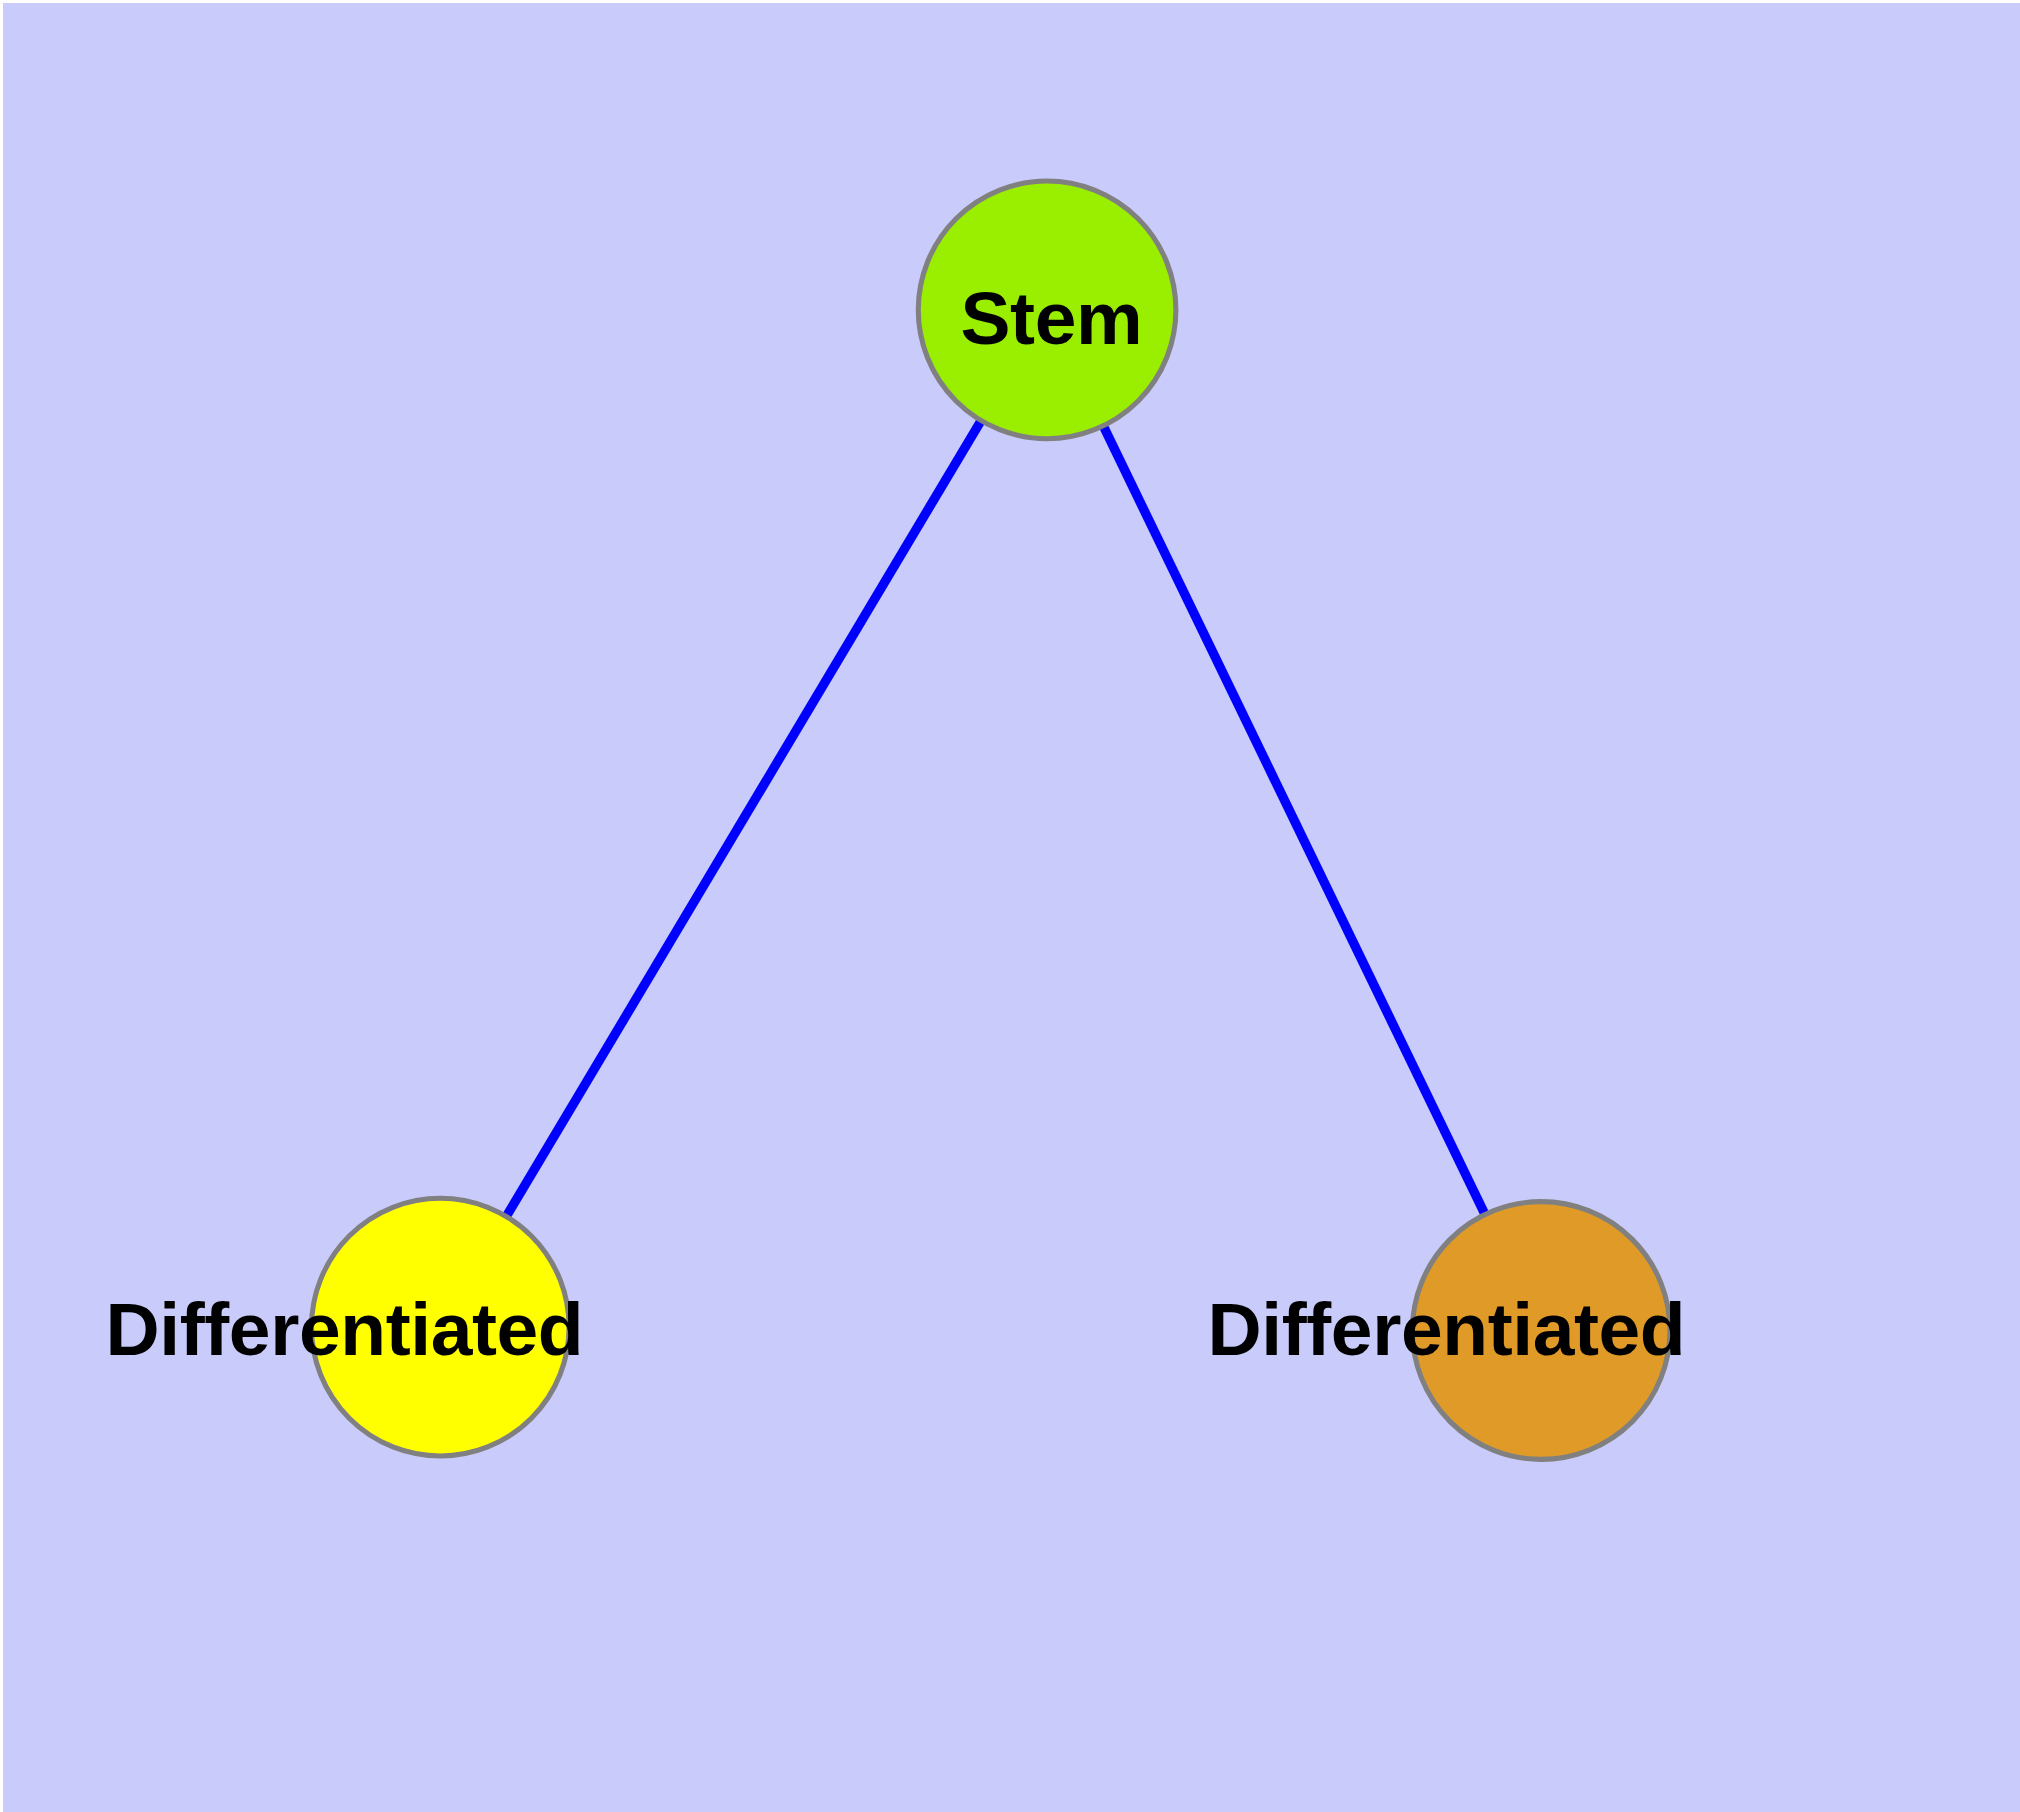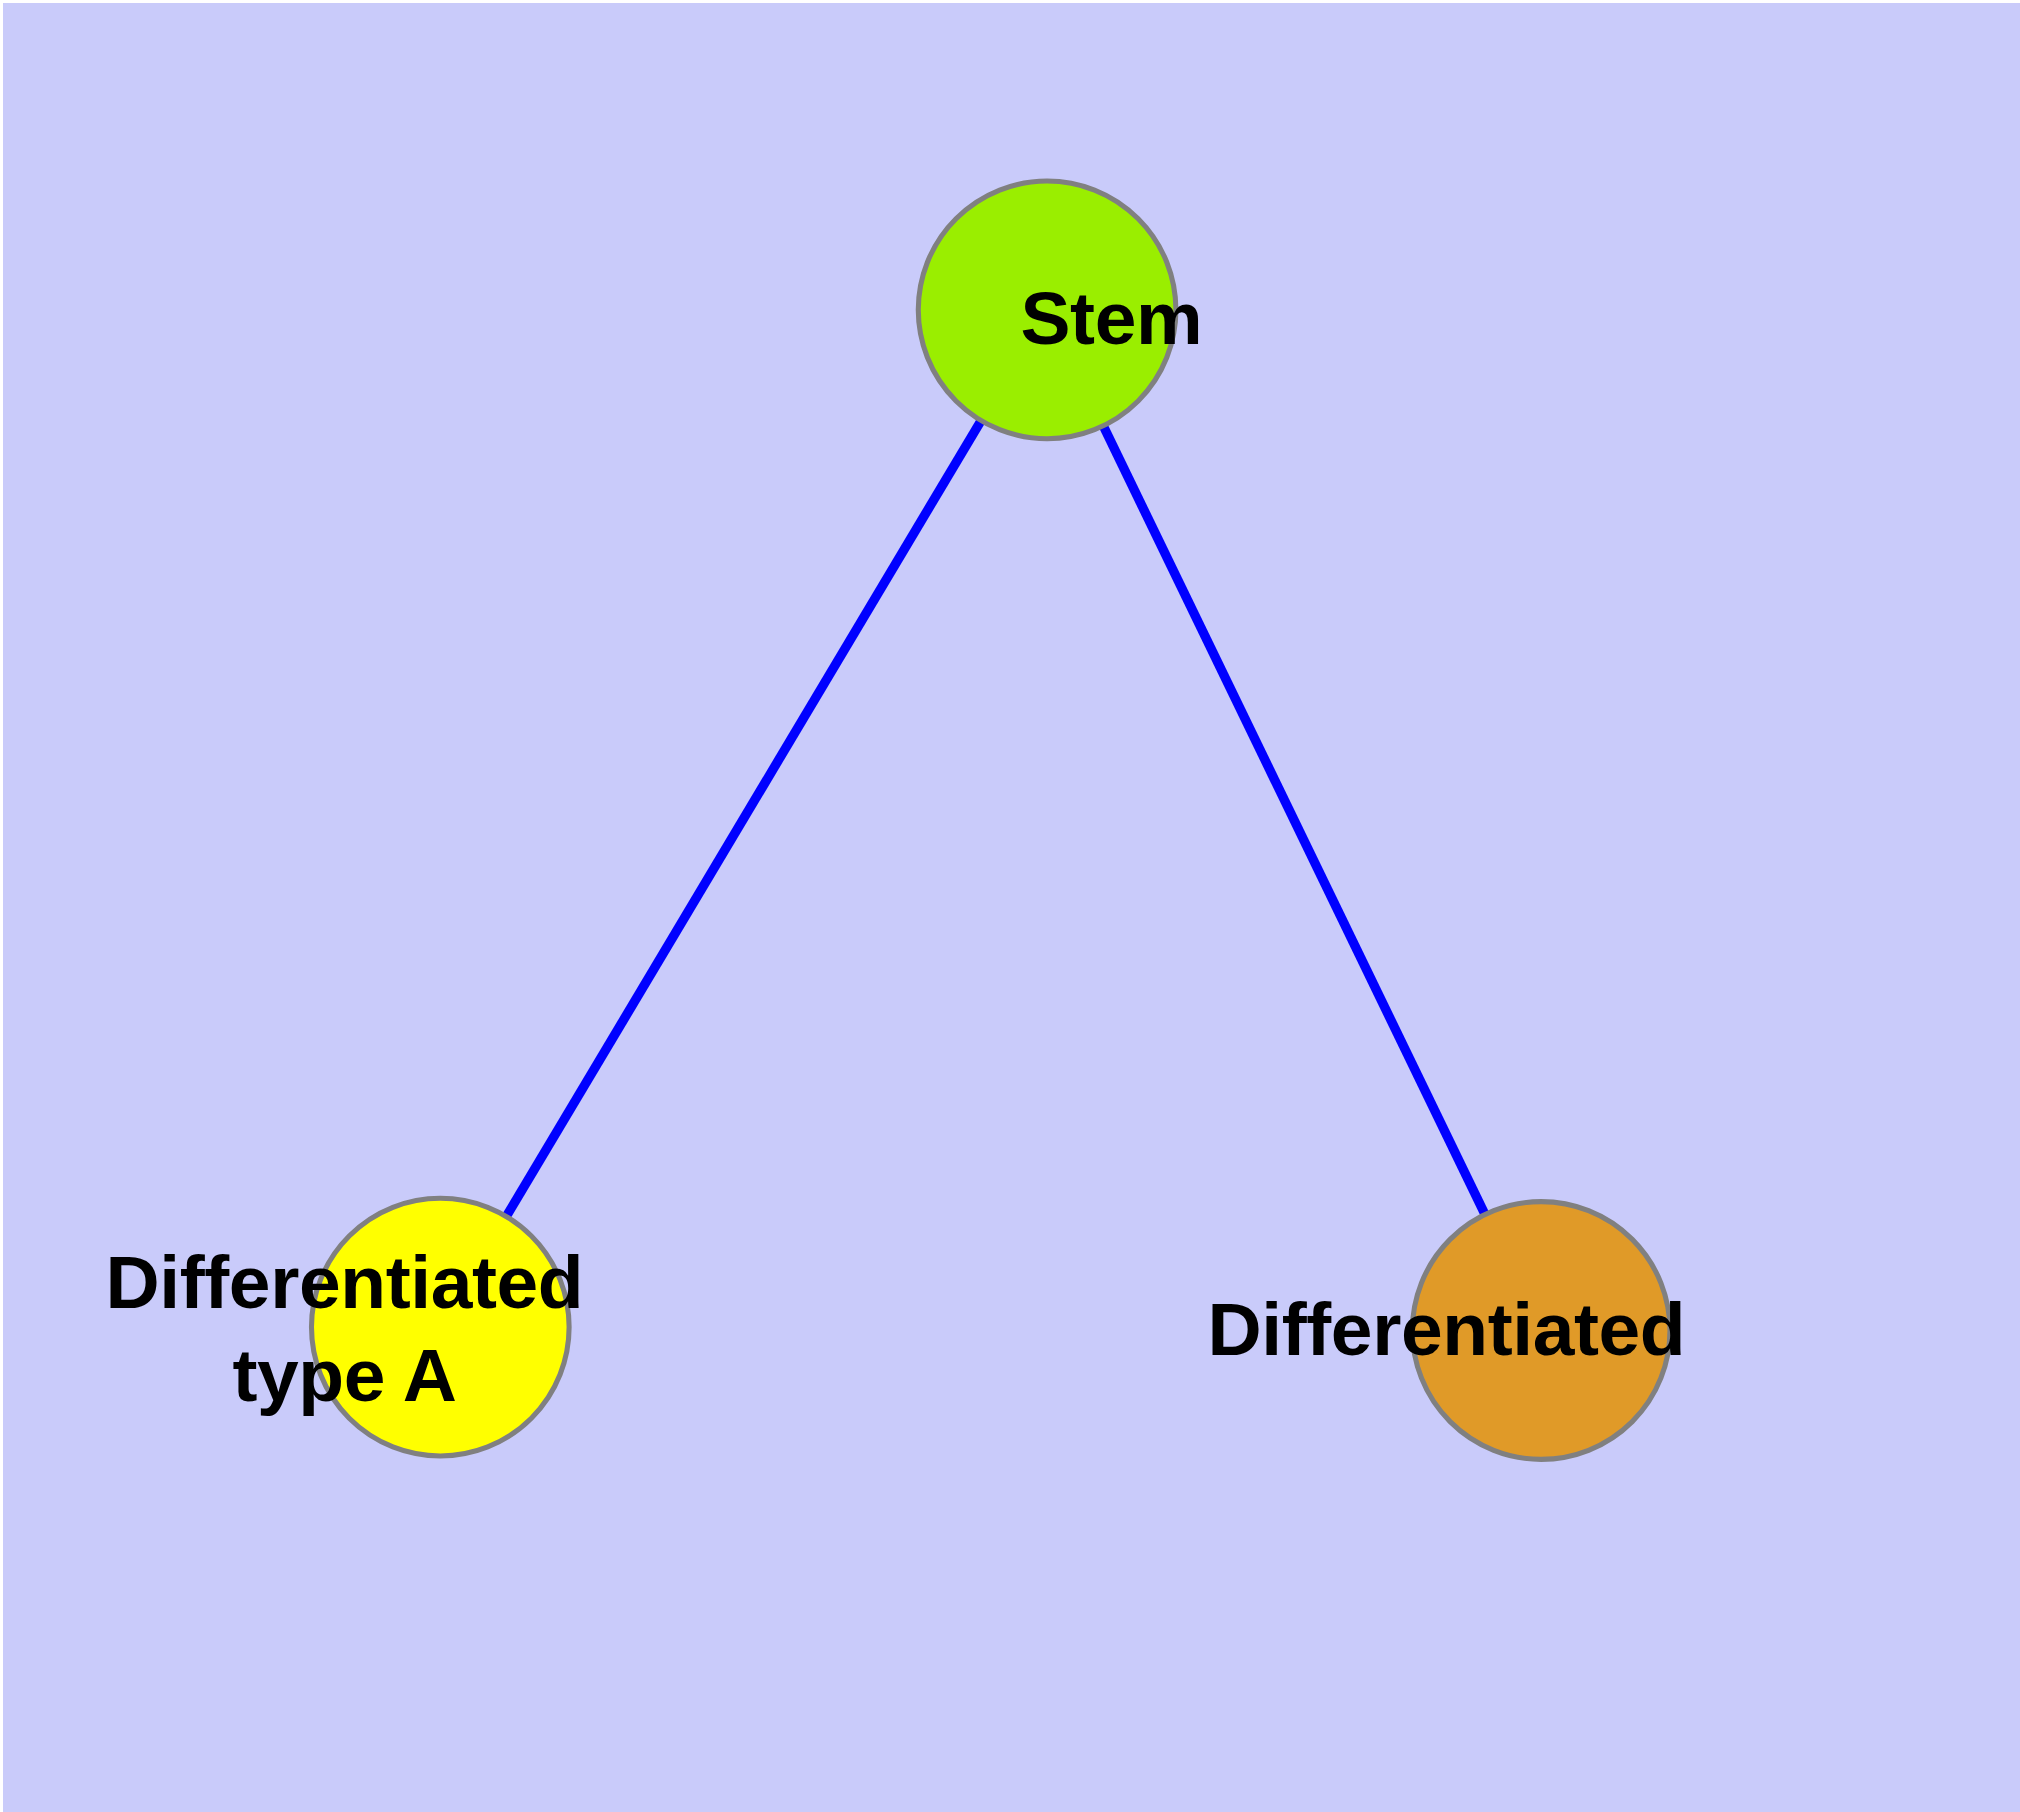--- a/index.html
+++ b/index.html
@@ -57,20 +57,20 @@
           <line x1="1298.2438682301556" y1="498.80551860910356" x2="1748.7561317698444" y2="1429.1944813908965" stroke="#0000ff" stroke-width="11" stroke-linecap="butt"></line>
         </g>
       <g id="node-layer">
           <circle cx="1232" cy="362" r="152" fill="#9aee00" stroke="#808080" stroke-width="6"></circle>
           <circle cx="516" cy="1562" r="152" fill="#ffff00" stroke="#808080" stroke-width="6"></circle>
           <circle cx="1815" cy="1566" r="152" fill="#e09a28" stroke="#808080" stroke-width="6"></circle>
         </g>
     </svg>
 
     <div id="label-layer">
-        <div class="node-label" style="left: 1108px; top: 315px; color: rgb(0, 0, 0); font-size: 75px;"><div>Stem</div></div>
-        <div class="node-label" style="left: 341px; top: 1326px; color: rgb(0, 0, 0); font-size: 75px;"><div>Differentiated</div><div>type A</div></div>
+        <div class="node-label" style="left: 1048px; top: 315px; color: rgb(0, 0, 0); font-size: 75px;"><div>Stem</div></div>
+        <div class="node-label" style="left: 341px; top: 1326px; color: rgb(0, 0, 0); font-size: 75px;"><div>Differentiated</div></div>
         <div class="node-label" style="left: 1443px; top: 1326px; color: rgb(0, 0, 0); font-size: 75px;"><div>Differentiated</div></div>
       </div>
 
   </div>
 </div>
 
 
 </body></html>

